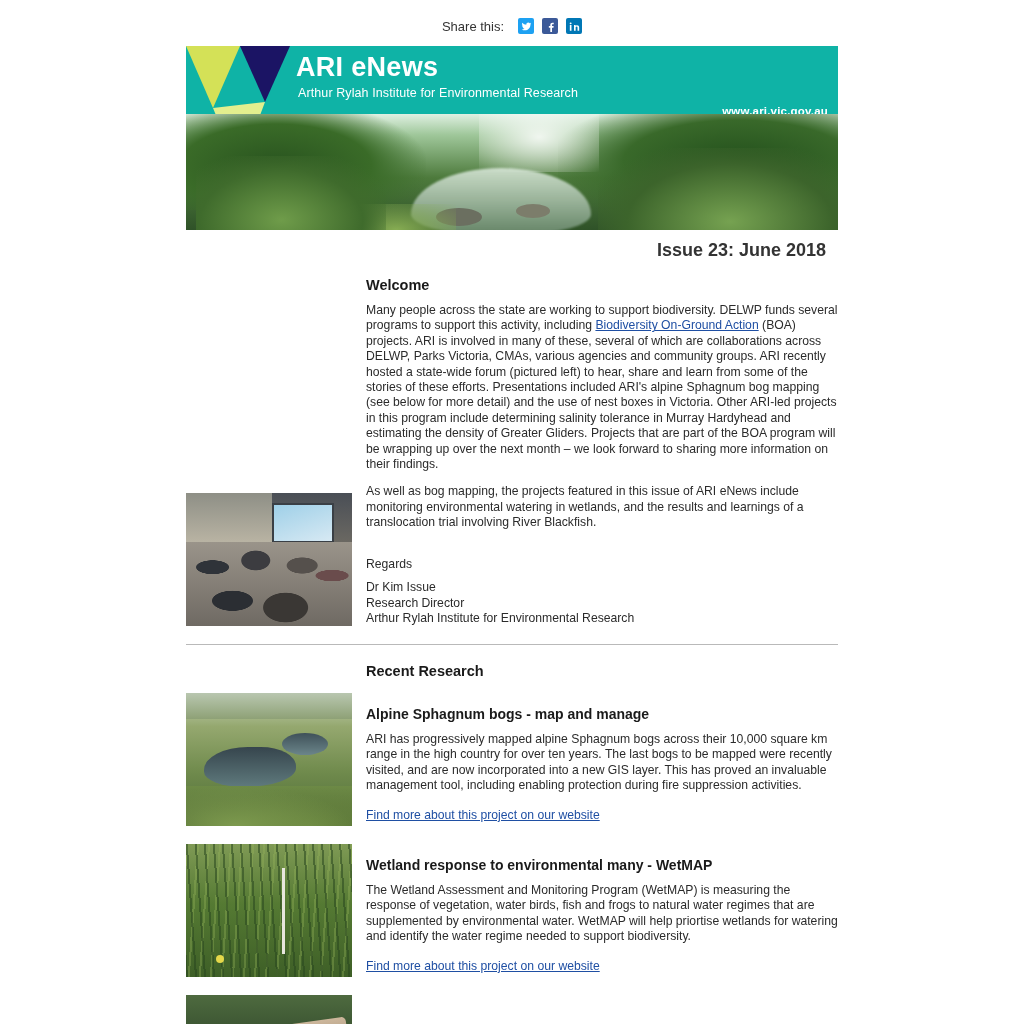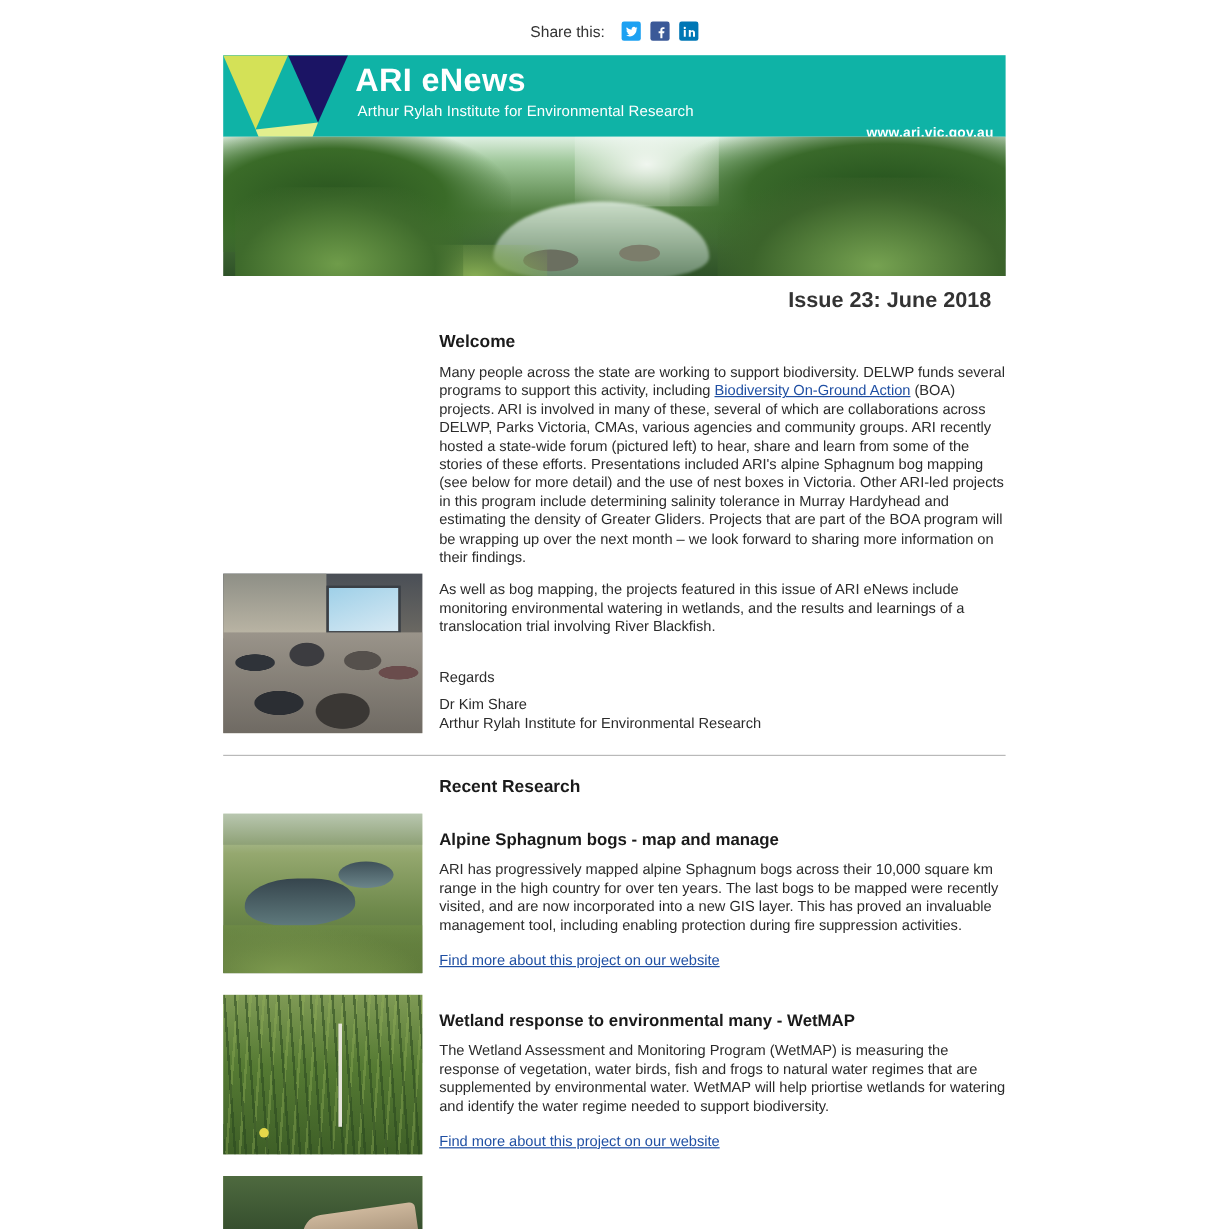--- a/index.html
+++ b/index.html
@@ -344,21 +344,22 @@
       </div>
       <div class="body-col">
         <h2 class="sec-title">Welcome</h2>
         <p class="copy">
           <span>Many people across the state are working to support biodiversity. DELWP funds several programs to support this activity, including </span><a class="inline-link" href="#">Biodiversity On-Ground Action</a><span> (BOA) projects. ARI is involved in many of these, several of which are collaborations across DELWP, Parks Victoria, CMAs, various agencies and community groups. ARI recently hosted a state-wide forum (pictured left) to hear, share and learn from some of the stories of these efforts. Presentations included ARI's alpine Sphagnum bog mapping (see below for more detail) and the use of nest boxes in Victoria. Other ARI-led projects in this program include determining salinity tolerance in Murray Hardyhead and estimating the density of Greater Gliders. Projects that are part of the BOA program will be wrapping up over the next month – we look forward to sharing more information on their findings.</span>
         </p>
         <p class="copy">As well as bog mapping, the projects featured in this issue of ARI eNews include monitoring environmental watering in wetlands, and the results and learnings of a translocation trial involving River Blackfish.</p>
         <div class="spacer-sm"></div>
         <p class="sig">Regards</p>
         <div class="spacer-xs"></div>
-        <p class="sig">Dr Kim Share</p>
+        <p class="sig">Dr Kim Issue</p>
+        <p class="sig">Research Director</p>
         <p class="sig">Arthur Rylah Institute for Environmental Research</p>
       </div>
     </div>
 
     <hr class="divider">
 
     <div class="row">
       <div style="width:166px;min-width:166px;"></div>
       <div class="body-col">
         <h2 class="sec-title">Recent Research</h2>

